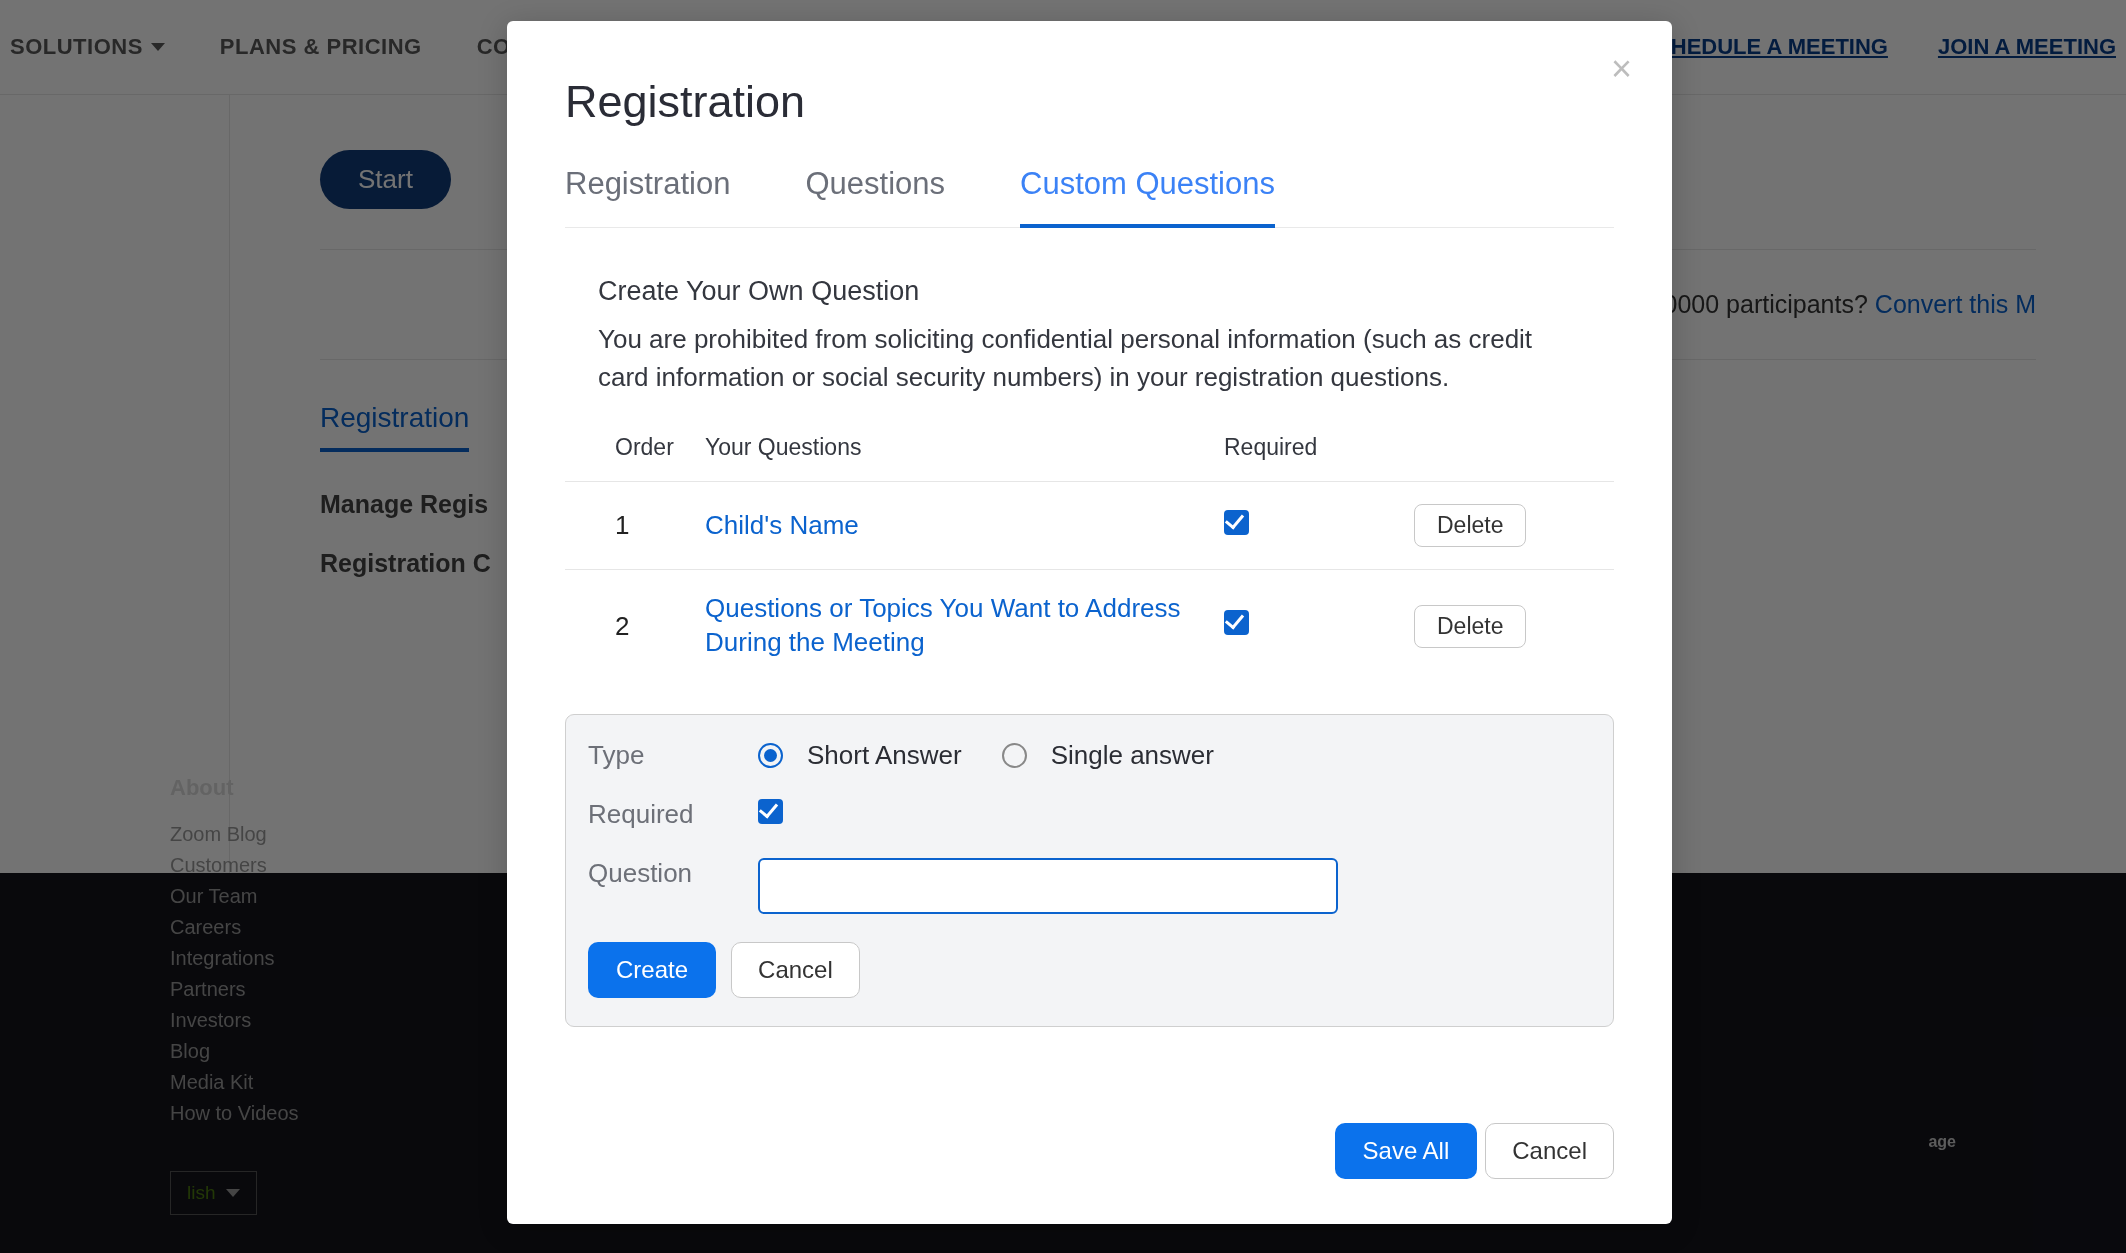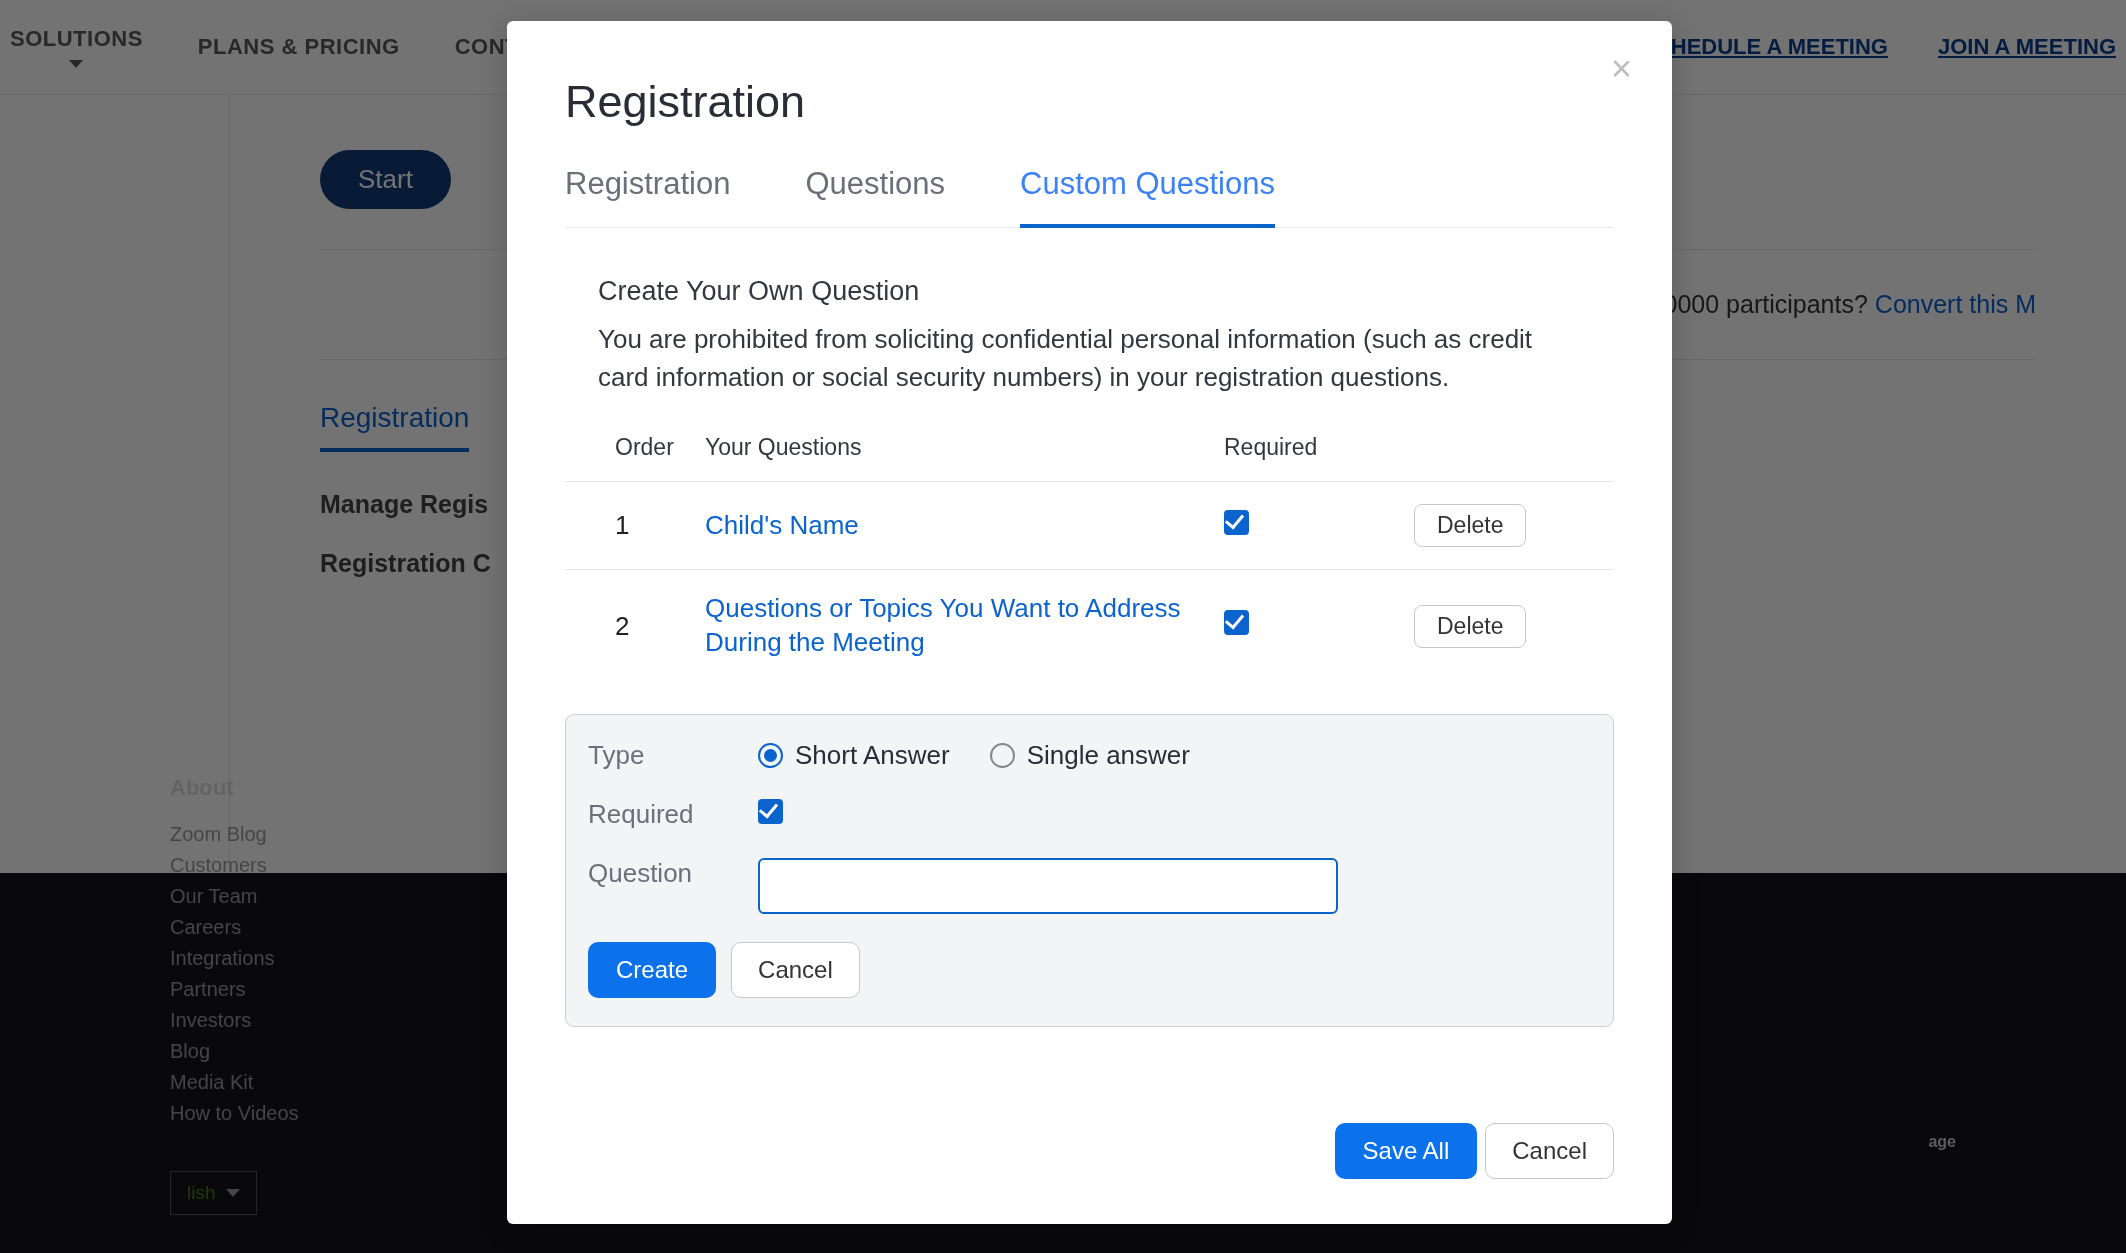--- a/index.html
+++ b/index.html
@@ -22,21 +22,21 @@
     border-bottom: 1px solid #e6e6e6;
     display: flex;
     align-items: center;
     justify-content: space-between;
     padding: 0 10px;
     font-size: 22px;
     font-weight: 600;
     color: #595959;
   }
   .bg-topnav-left { display:flex; gap:55px; align-items:center;}
-  .nav-item { display:flex; align-items:center; gap:8px; letter-spacing:0.5px;flex-direction:column;}
+  .nav-item { display:flex; align-items:center; gap:8px; letter-spacing:0.5px;}
   .bg-topnav-right { display:flex; gap:50px; align-items:center; color:#083e8c;text-decoration:underline; }
   .caret-down-icon {
     width:0;height:0;border-left:7px solid transparent;border-right:7px solid transparent;
     border-top:8px solid #595959;
   }
   .bg-body { display:flex; }
   .bg-sidebar { width:230px; border-right:1px solid #e6e6e6; height:1160px; }
   .bg-main { flex:1; padding:0 90px; }
   .bg-startrow {
     padding: 55px 0 40px;
@@ -174,21 +174,21 @@
     padding:13px 28px; font-size:24px; font-weight:500; cursor:pointer;
   }
   .btn-secondary{
     background:#fff; color:#333; border:1px solid #c8c8c8; border-radius:10px;
     padding:13px 26px; font-size:24px; cursor:pointer;
   }
   .modal-footer{
     position:absolute; bottom:45px; right:58px;
     display:flex; gap:8px;
   }
-  .radio-label{ display:inline-flex; align-items:center; gap:6px;}
+  .radio-label{ display:inline-flex; align-items:center; gap:18px;}
 </style>
 </head>
 <body>
 
 <div class="bg-page">
   <div class="bg-topnav">
     <div class="bg-topnav-left">
       <span class="nav-item">
         <span>SOLUTIONS</span>
         <span class="caret-down-icon"></span>

